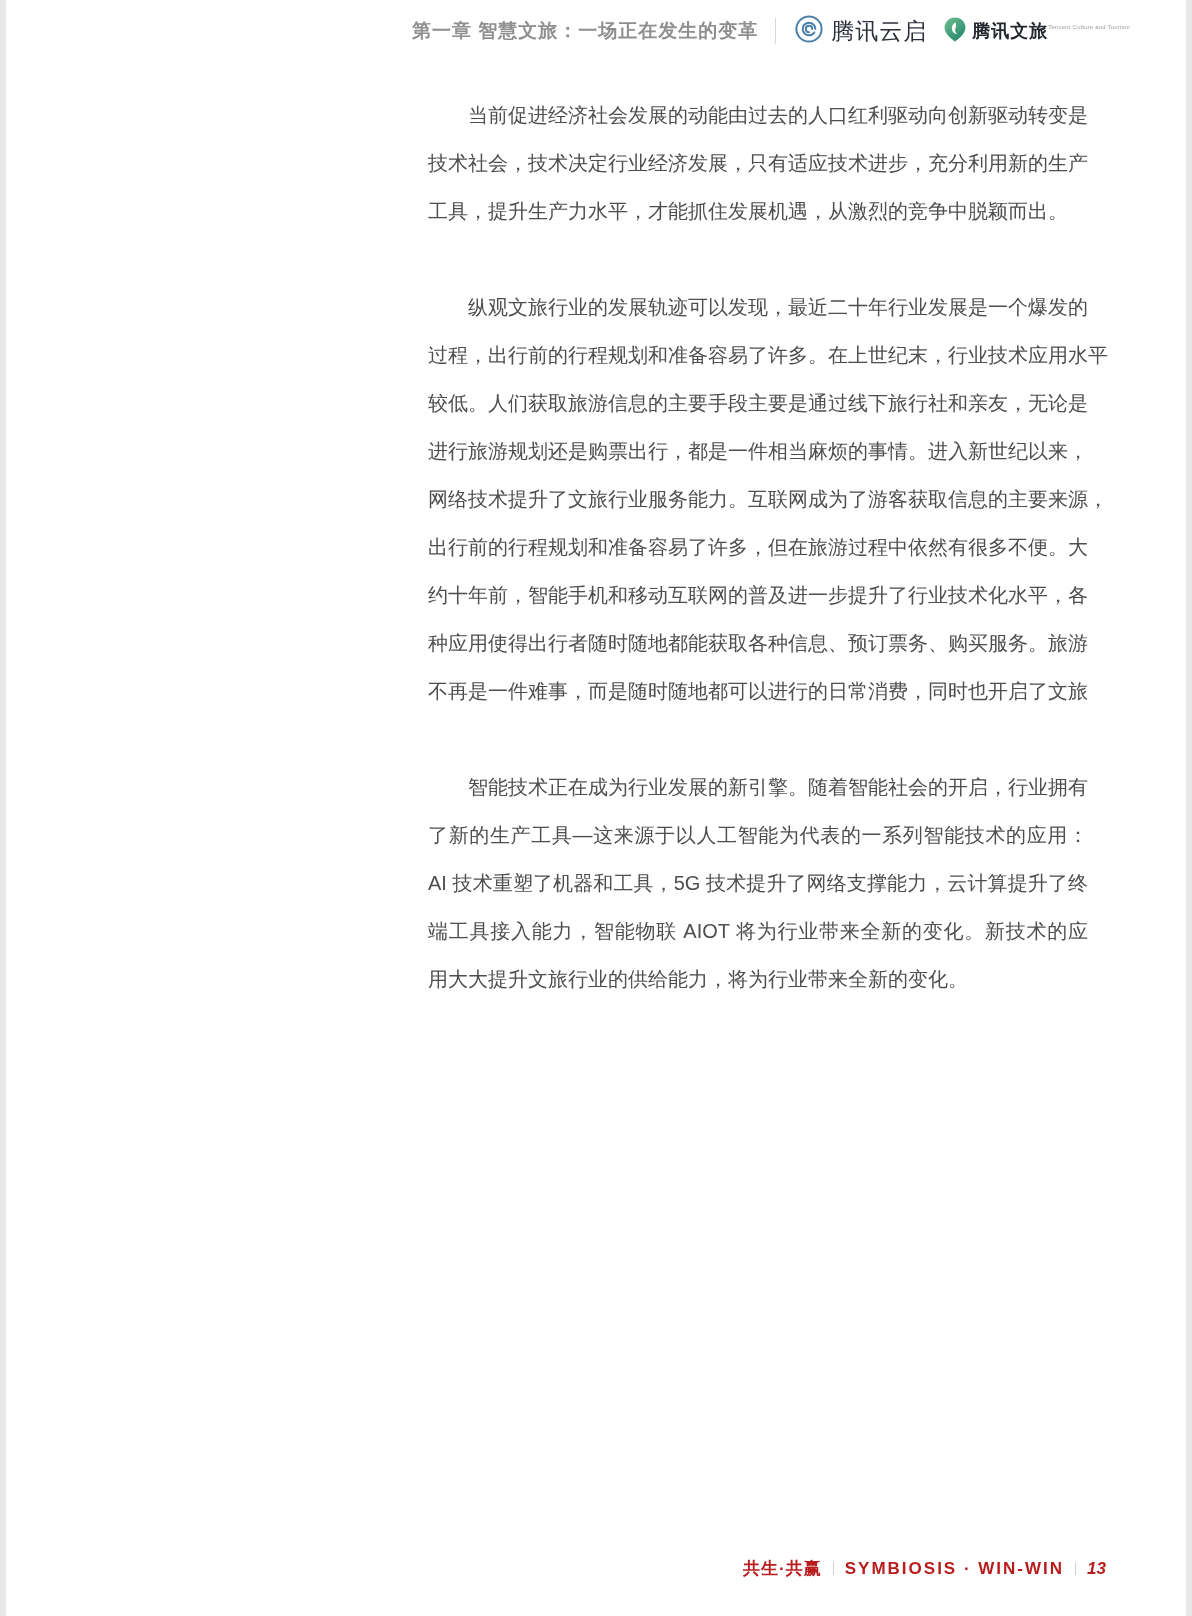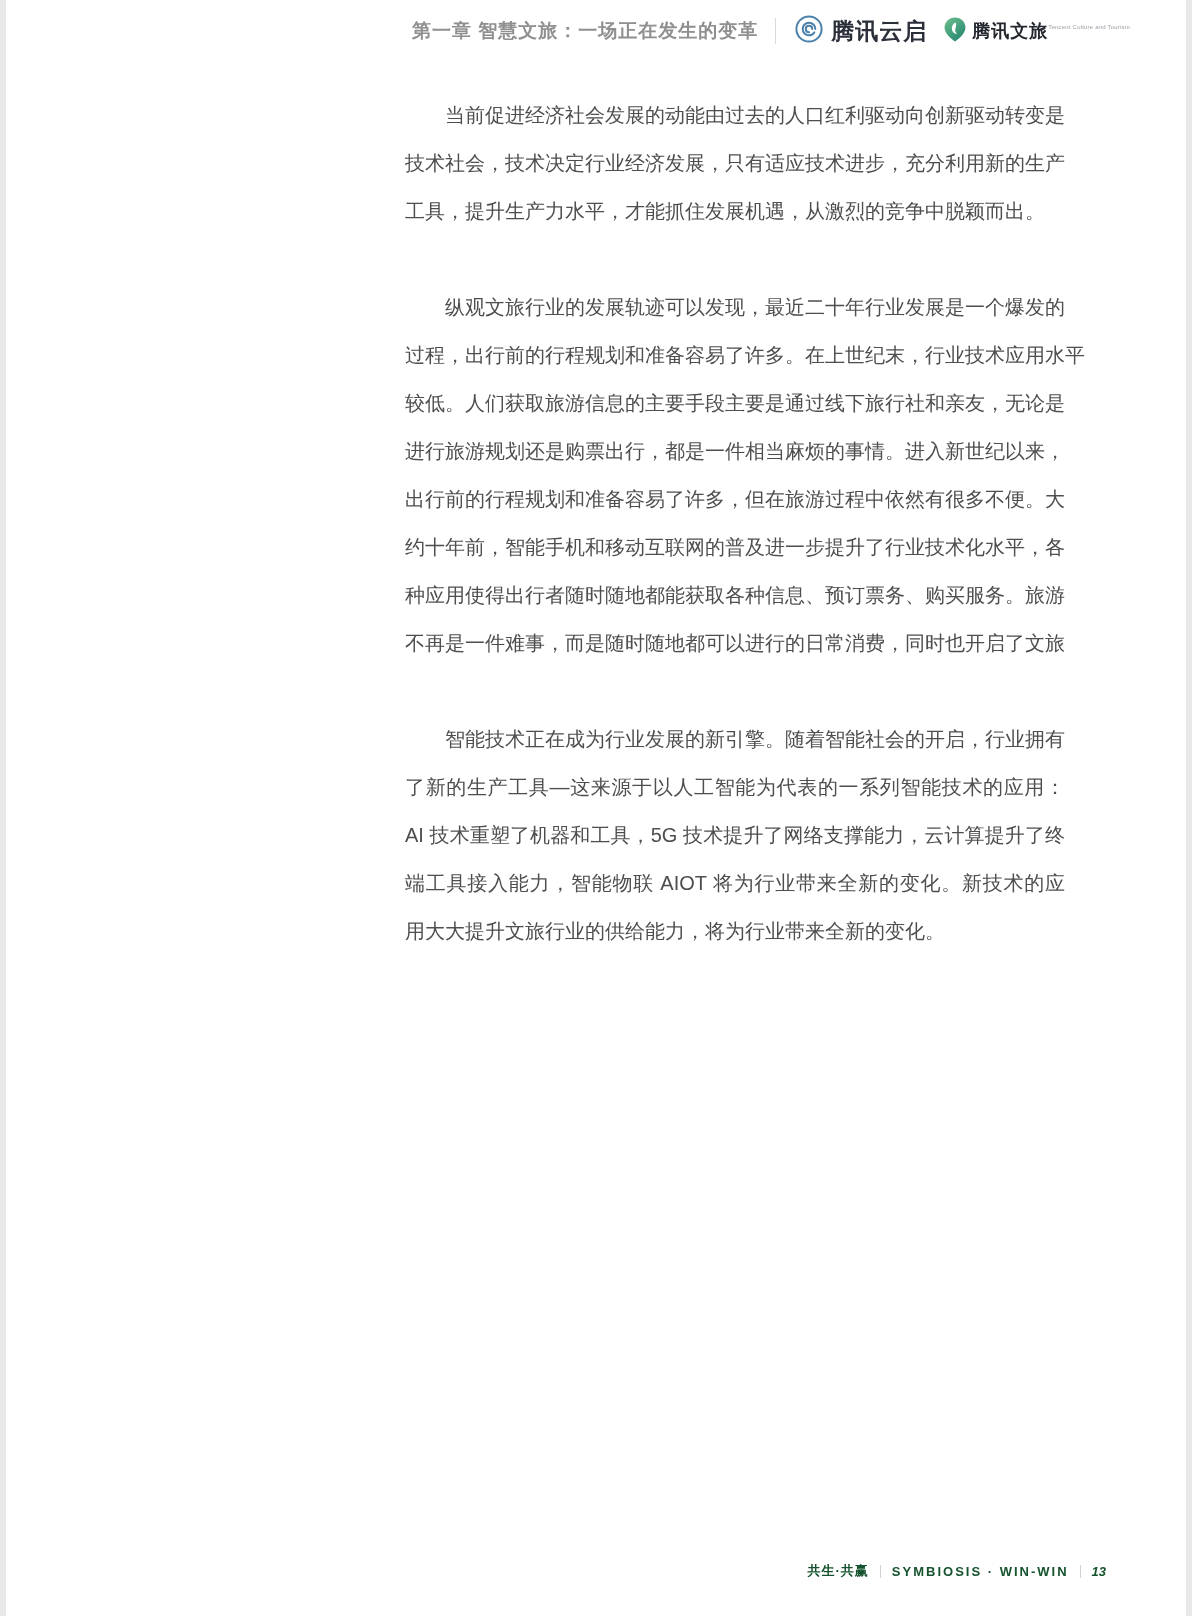--- a/index.html
+++ b/index.html
@@ -37,21 +37,21 @@
   }
   .logo {
     display: flex;
     align-items: center;
     white-space: nowrap;
   }
   .logo-cloud { margin-right: 16px; }
   .logo-cloud .logo-icon { margin-right: 7px; }
   .logo-cloud .logo-label {
     font-size: 23px;
-    font-weight: bold;
+    font-weight: normal;
     color: #2b2f3a;
     letter-spacing: 1px;
   }
   .logo-wenlv .logo-icon { margin-right: 5px; }
   .logo-wenlv .logo-text { display: flex; flex-direction: row; line-height: 1; }
   .logo-wenlv .logo-label {
     font-size: 18px;
     font-weight: bold;
     color: #23272e;
     letter-spacing: 1px;
@@ -59,21 +59,21 @@
   .logo-wenlv .logo-tagline {
     font-size: 6px;
     color: #9aa0a6;
     margin-top: 2px;
     letter-spacing: 0.2px;
   }
 
   
   .body-text {
     position: absolute;
-    left: 399px;
+    left: 422px;
     top: 91px;
     width: 660px;
     font-size: 20px;
     color: #4e4e4e;
     line-height: 48px;
   }
   .para { margin-bottom: 48px; }
   .line {
     height: 48px;
     text-align: justify;
@@ -83,22 +83,22 @@
   .line.indent { text-indent: 2em; }
   .line.last { text-align-last: left; }
 
   
   .footer {
     position: absolute;
     right: 80px;
     bottom: 36px;
     display: flex;
     align-items: center;
-    font-size: 13px;
-    color: #14532d;
+    font-size: 17px;
+    color: #b91c1c;
   }
   .footer .motto-cn {
     font-weight: bold;
     letter-spacing: 1px;
   }
   .footer .f-div {
     width: 1px;
     height: 13px;
     background: #ccd2d6;
     margin: 0 11px;
@@ -157,20 +157,21 @@
   <div class="para">
         <div class="line indent">当前促进经济社会发展的动能由过去的人口红利驱动向创新驱动转变是</div>
         <div class="line">技术社会，技术决定行业经济发展，只有适应技术进步，充分利用新的生产</div>
         <div class="line last">工具，提升生产力水平，才能抓住发展机遇，从激烈的竞争中脱颖而出。</div>
       </div>
       <div class="para">
         <div class="line indent">纵观文旅行业的发展轨迹可以发现，最近二十年行业发展是一个爆发的</div>
         <div class="line">过程，出行前的行程规划和准备容易了许多。在上世纪末，行业技术应用水平</div>
         <div class="line">较低。人们获取旅游信息的主要手段主要是通过线下旅行社和亲友，无论是</div>
         <div class="line">进行旅游规划还是购票出行，都是一件相当麻烦的事情。进入新世纪以来，</div>
+        <div class="line">网络技术提升了文旅行业服务能力。互联网成为了游客获取信息的主要来源，</div>
         <div class="line">出行前的行程规划和准备容易了许多，但在旅游过程中依然有很多不便。大</div>
         <div class="line">约十年前，智能手机和移动互联网的普及进一步提升了行业技术化水平，各</div>
         <div class="line">种应用使得出行者随时随地都能获取各种信息、预订票务、购买服务。旅游</div>
         <div class="line">不再是一件难事，而是随时随地都可以进行的日常消费，同时也开启了文旅</div>
       </div>
       <div class="para">
         <div class="line indent">智能技术正在成为行业发展的新引擎。随着智能社会的开启，行业拥有</div>
         <div class="line">了新的生产工具—这来源于以人工智能为代表的一系列智能技术的应用：</div>
         <div class="line">AI 技术重塑了机器和工具，5G 技术提升了网络支撑能力，云计算提升了终</div>
         <div class="line">端工具接入能力，智能物联 AIOT 将为行业带来全新的变化。新技术的应</div>

